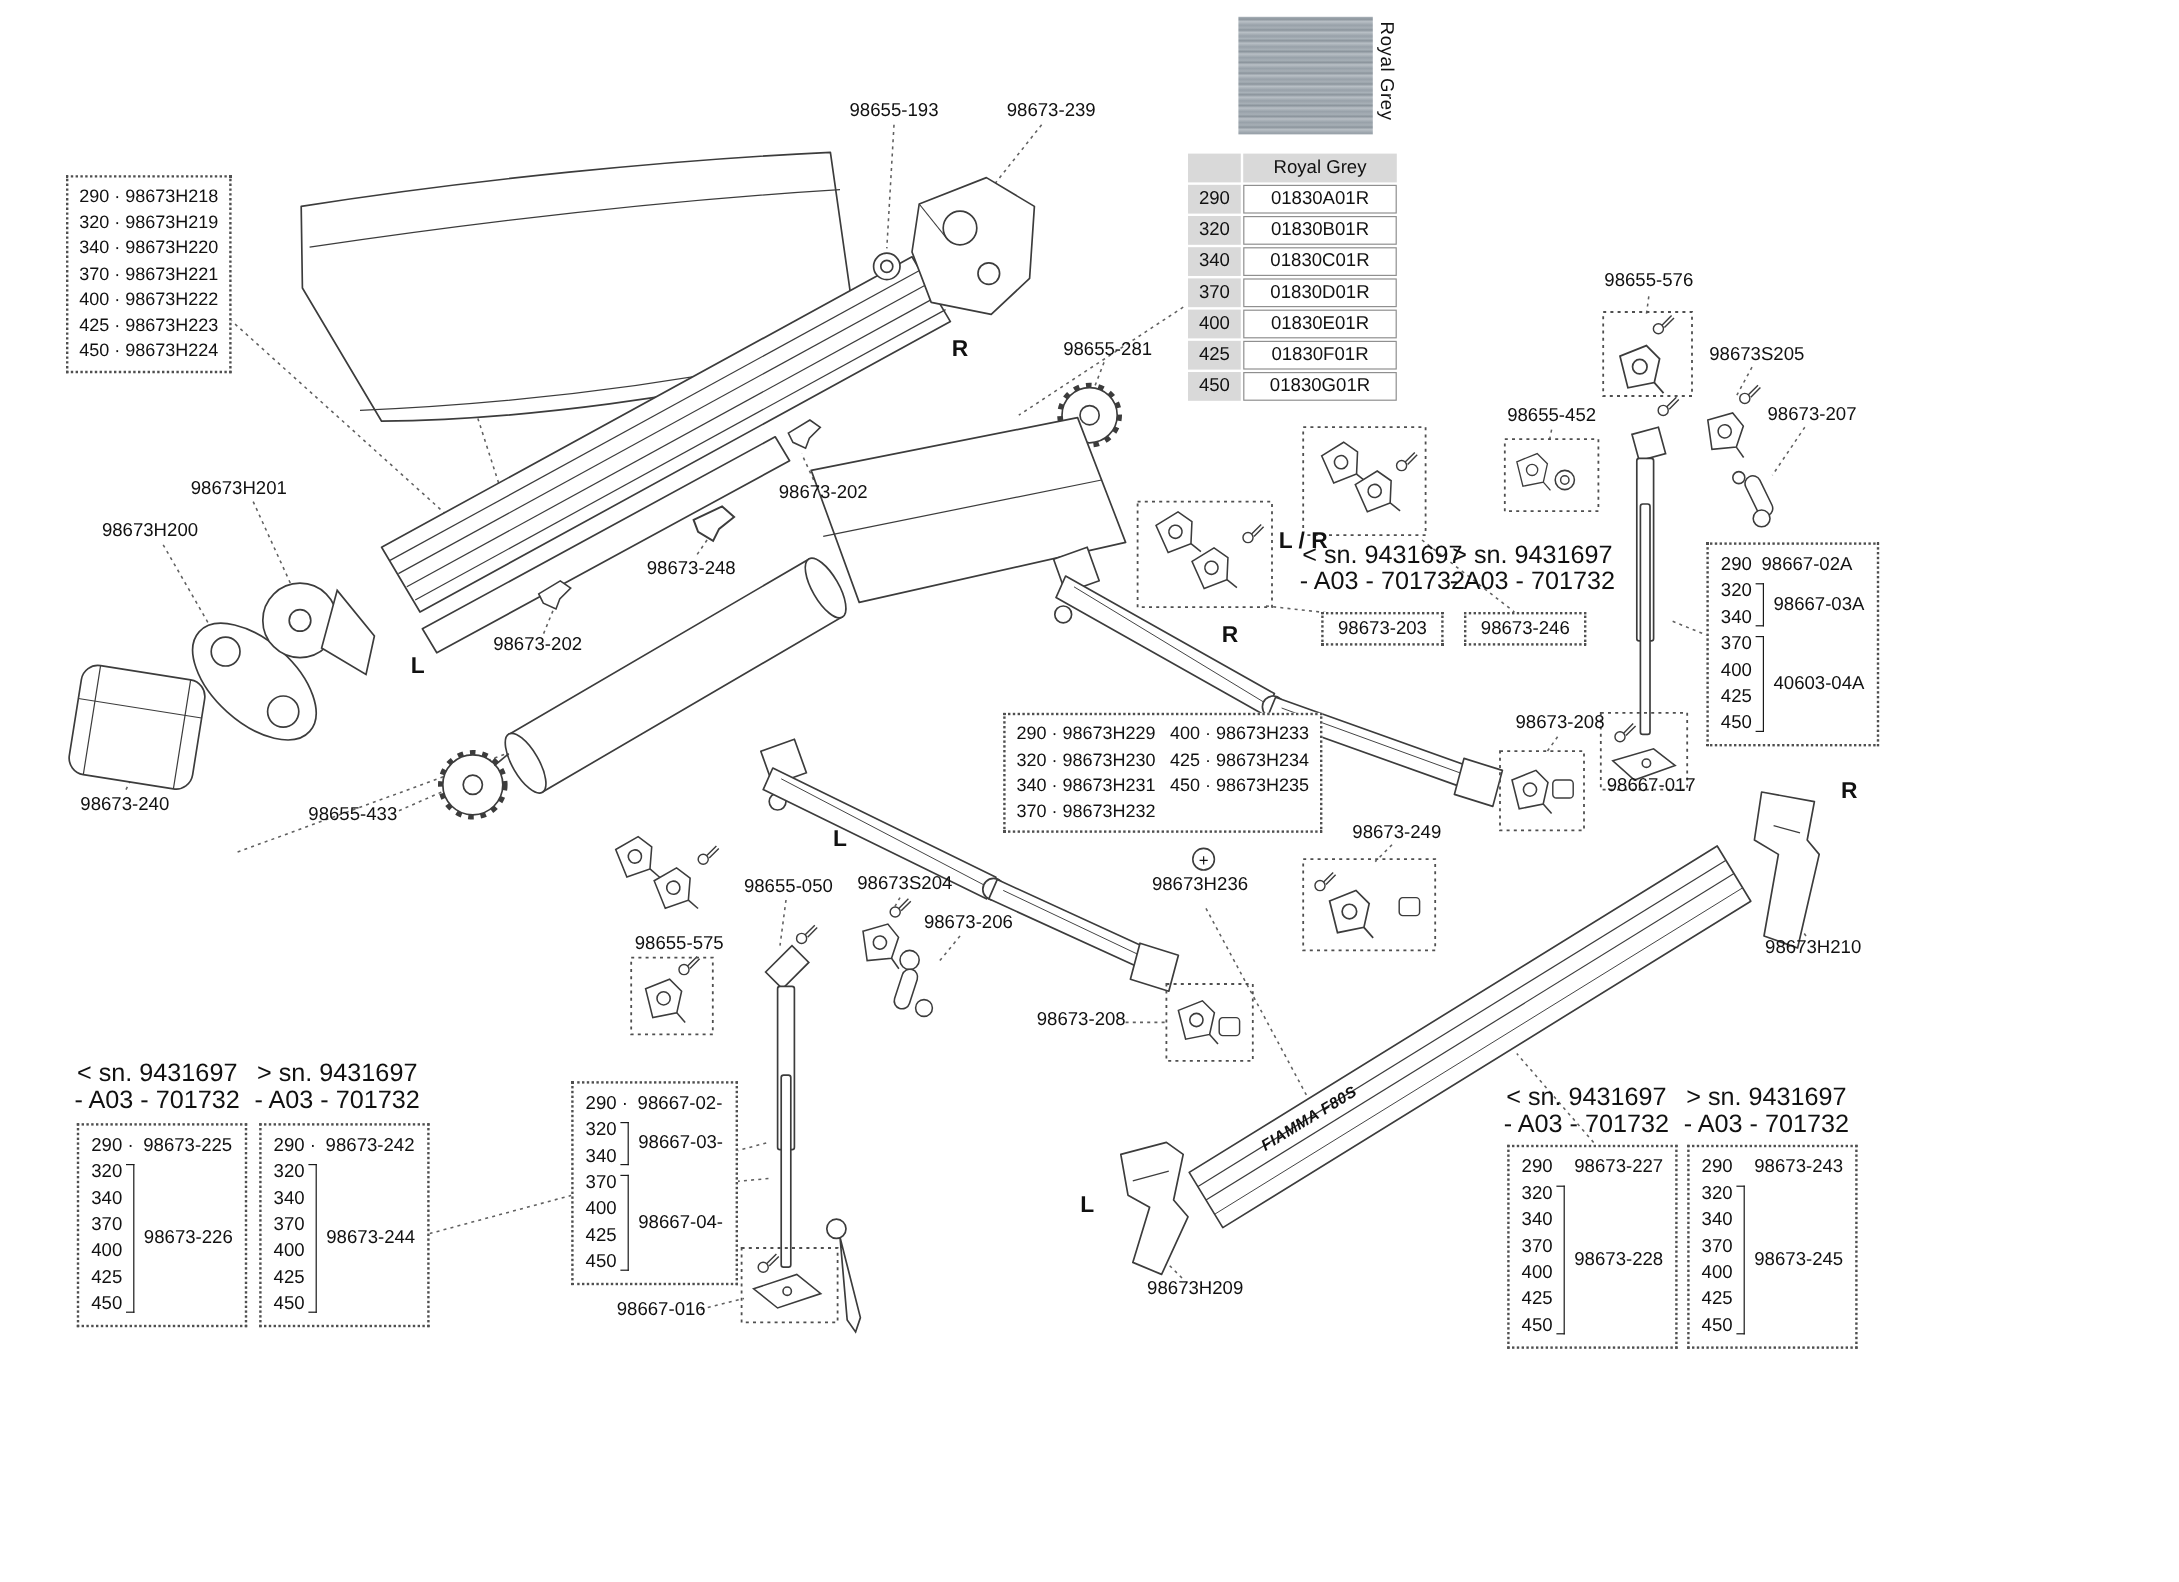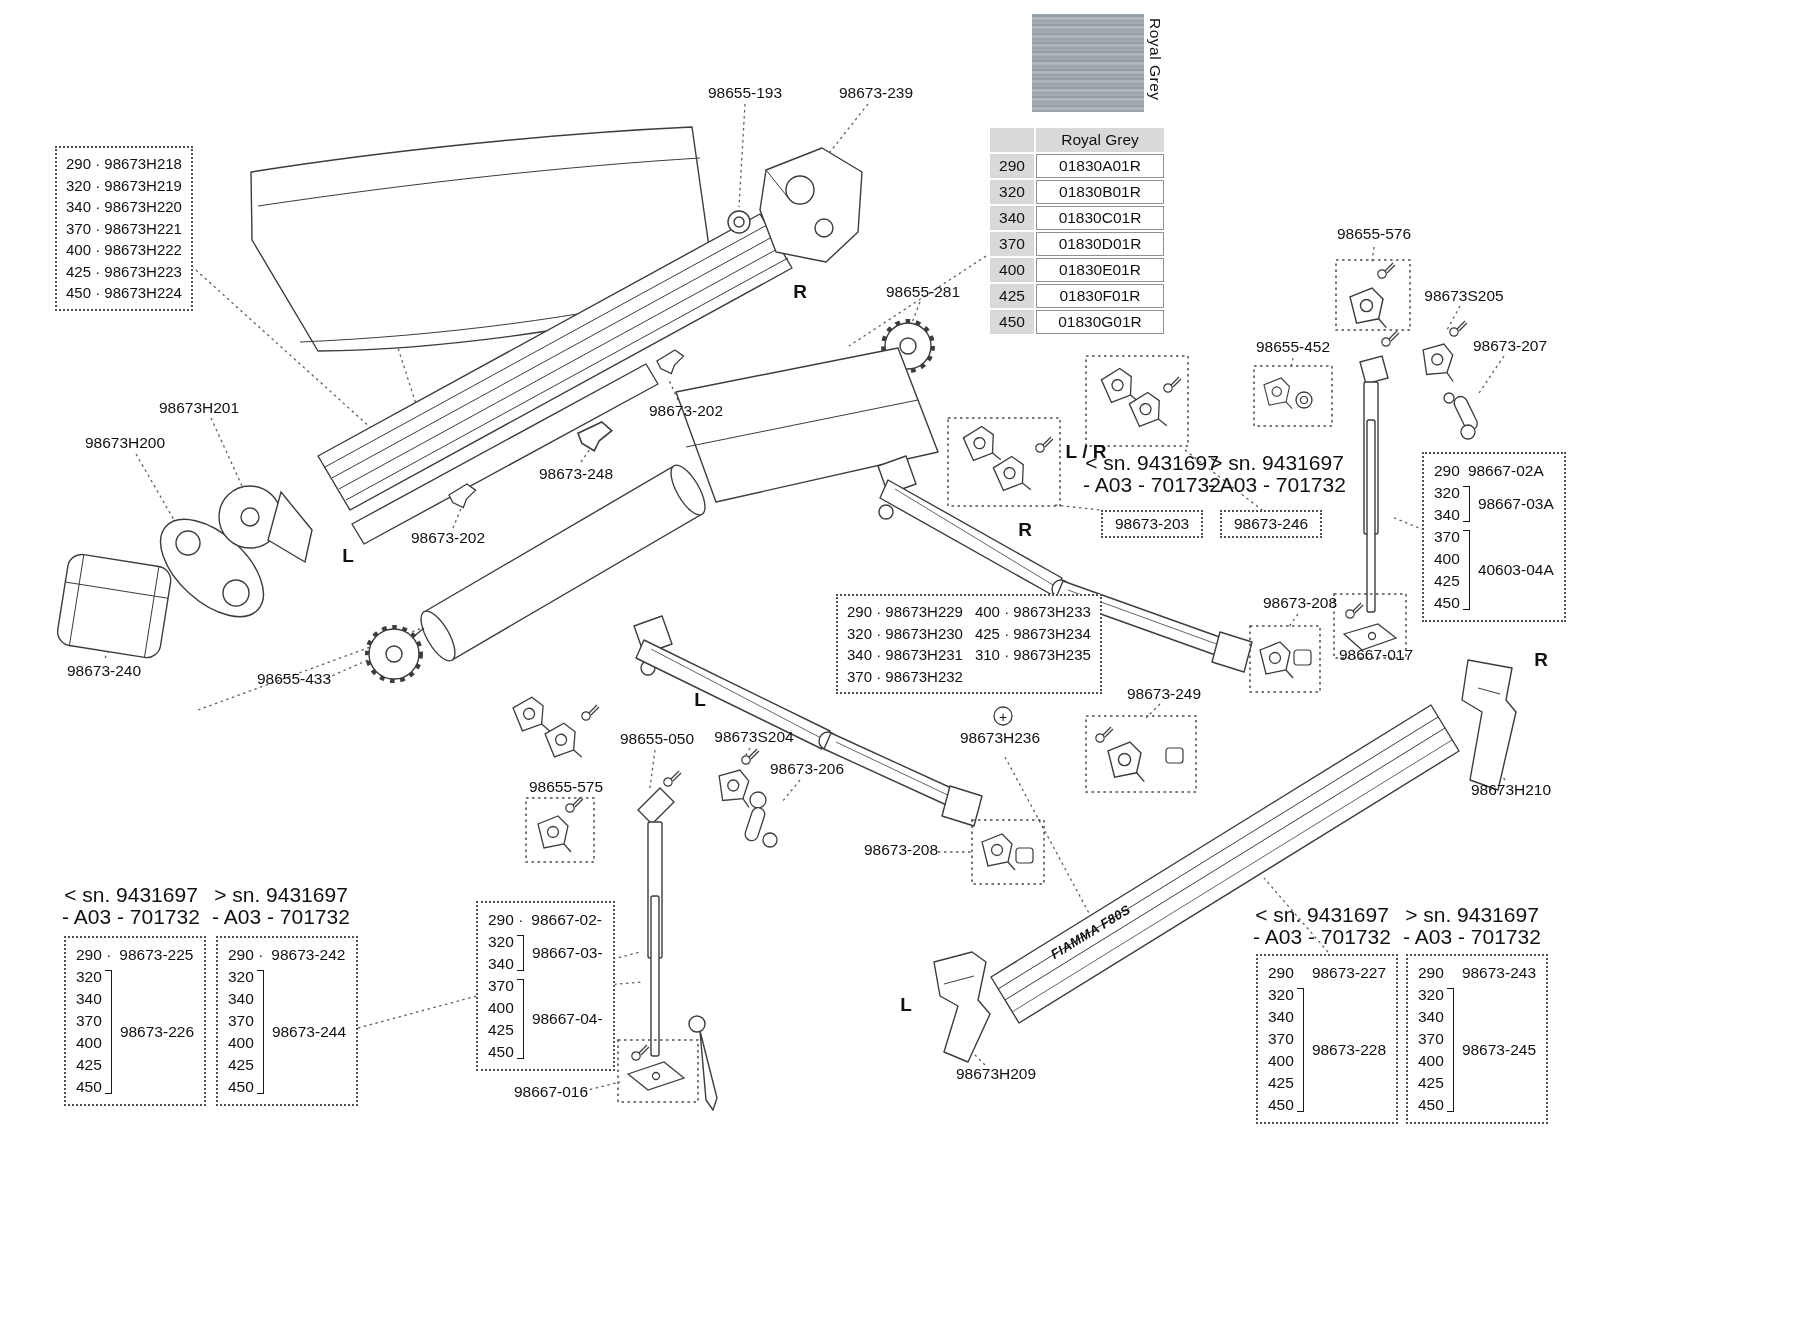--- a/index.html
+++ b/index.html
@@ -375,21 +375,21 @@
     <div class="cols">
       <div>
         <div class="ln">290 · 98673H229</div>
         <div class="ln">320 · 98673H230</div>
         <div class="ln">340 · 98673H231</div>
         <div class="ln">370 · 98673H232</div>
       </div>
       <div>
         <div class="ln">400 · 98673H233</div>
         <div class="ln">425 · 98673H234</div>
-        <div class="ln">310 · 98673H235</div>
+        <div class="ln">450 · 98673H235</div>
       </div>
     </div>
   </div>
 
   <div class="sbox" style="left:1422px;top:452px">
     <div class="frow">
       <span>290</span>
       <span>98667-02A</span>
     </div>
     <div class="grp">

